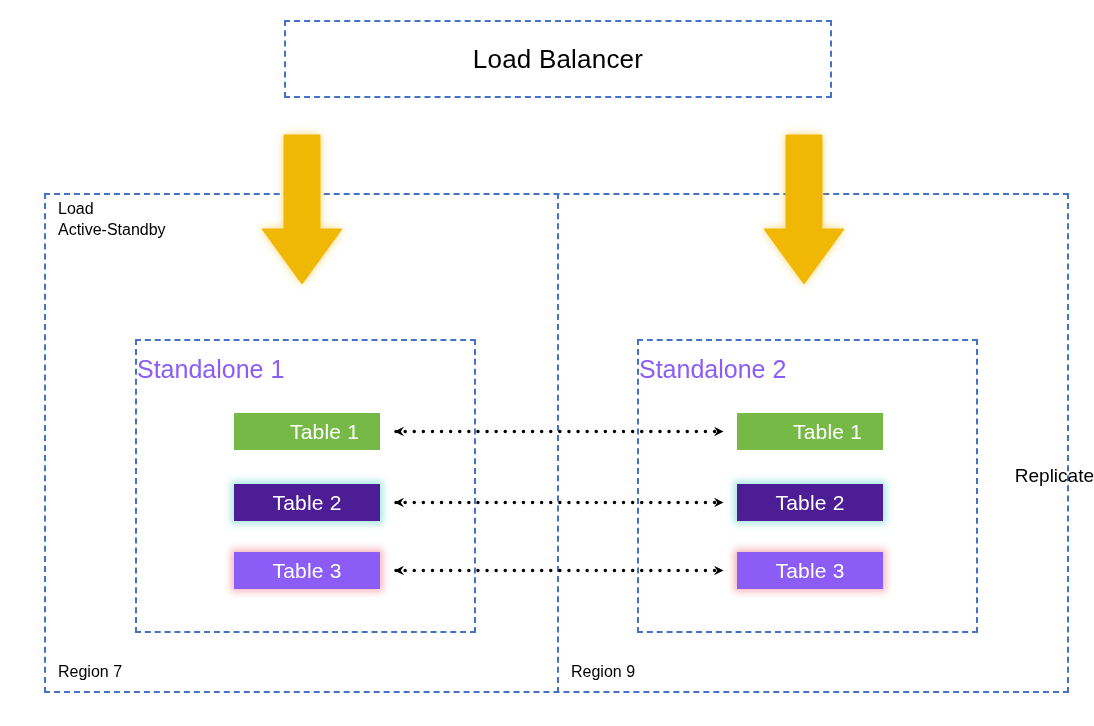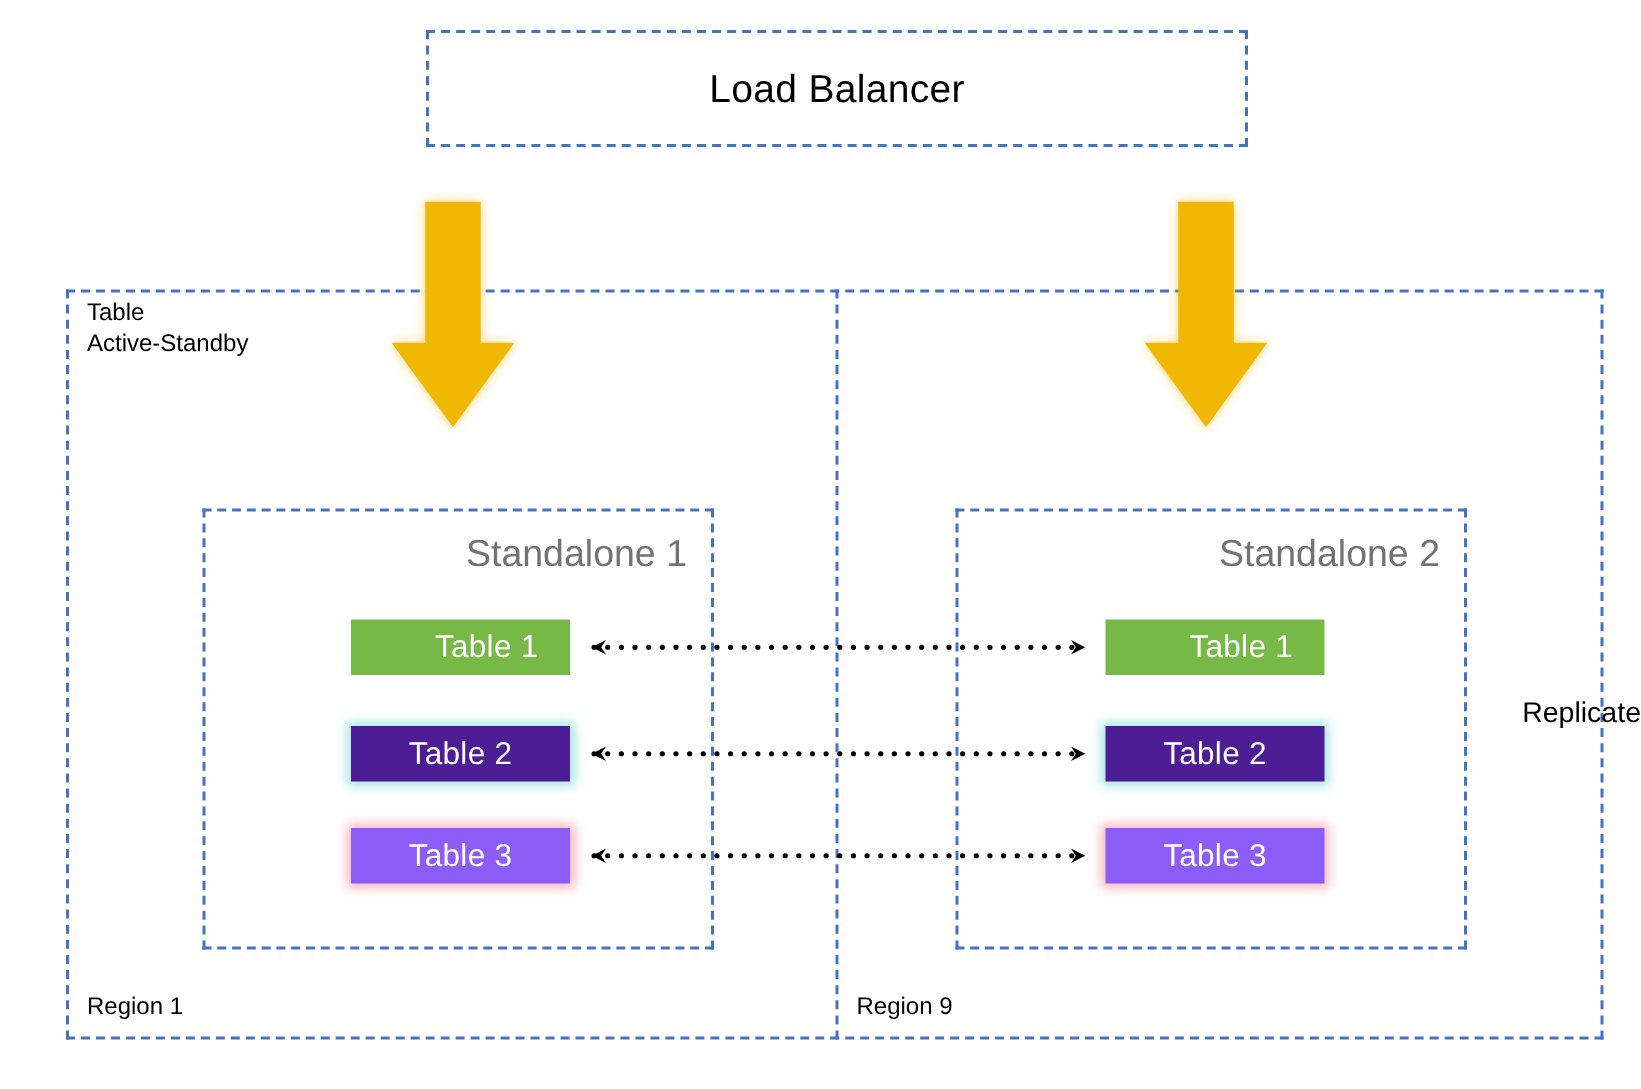--- a/index.html
+++ b/index.html
@@ -95,25 +95,25 @@
   }
   #standalone-2 {
     left: 637px;
     top: 339px;
     width: 341px;
     height: 294px;
   }
   .standalone-title {
     position: absolute;
     left: 0;
-    right: 16px;
+    right: 4px;
     top: 14px;
-    text-align: right;
+    text-align: left;
     font-size: 25px;
-    color: #737373;
+    color: #8b5cf6;
   }
 
   
   .table-chip {
     position: absolute;
     width: 146px;
     height: 37px;
     display: flex;
     align-items: center;
     justify-content: center;
@@ -180,24 +180,24 @@
 
 <div id="canvas">
 
   <div class="dashed-box" id="load-balancer">
     <span class="lb-label">Load Balancer</span>
   </div>
 
   <div class="dashed-box" id="dual-region"></div>
   <div id="region-divider"></div>
 
-  <div id="dual-label"><span>Table
+  <div id="dual-label"><span>Load
 Active-Standby</span></div>
 
-  <div class="region-label" id="region-1-label">Region 1</div>
+  <div class="region-label" id="region-1-label">Region 7</div>
   <div class="region-label" id="region-2-label">Region 9</div>
 
   <div class="dashed-box" id="standalone-1">
     <div class="standalone-title">Standalone 1</div>
   </div>
 
   <div class="table-chip chip-green" id="s1-t1">Table 1</div>
   <div class="table-chip chip-teal" id="s1-t2">Table 2</div>
   <div class="table-chip chip-red" id="s1-t3">Table 3</div>
 

